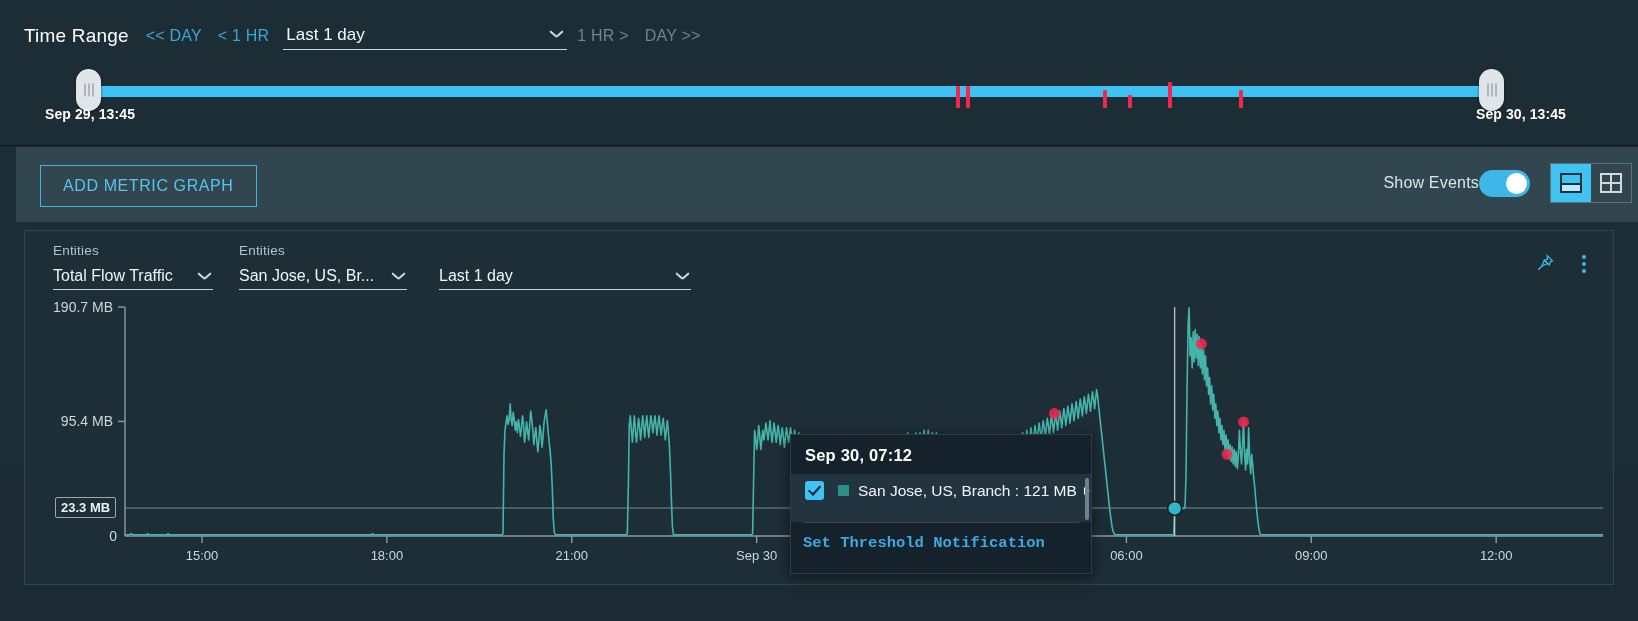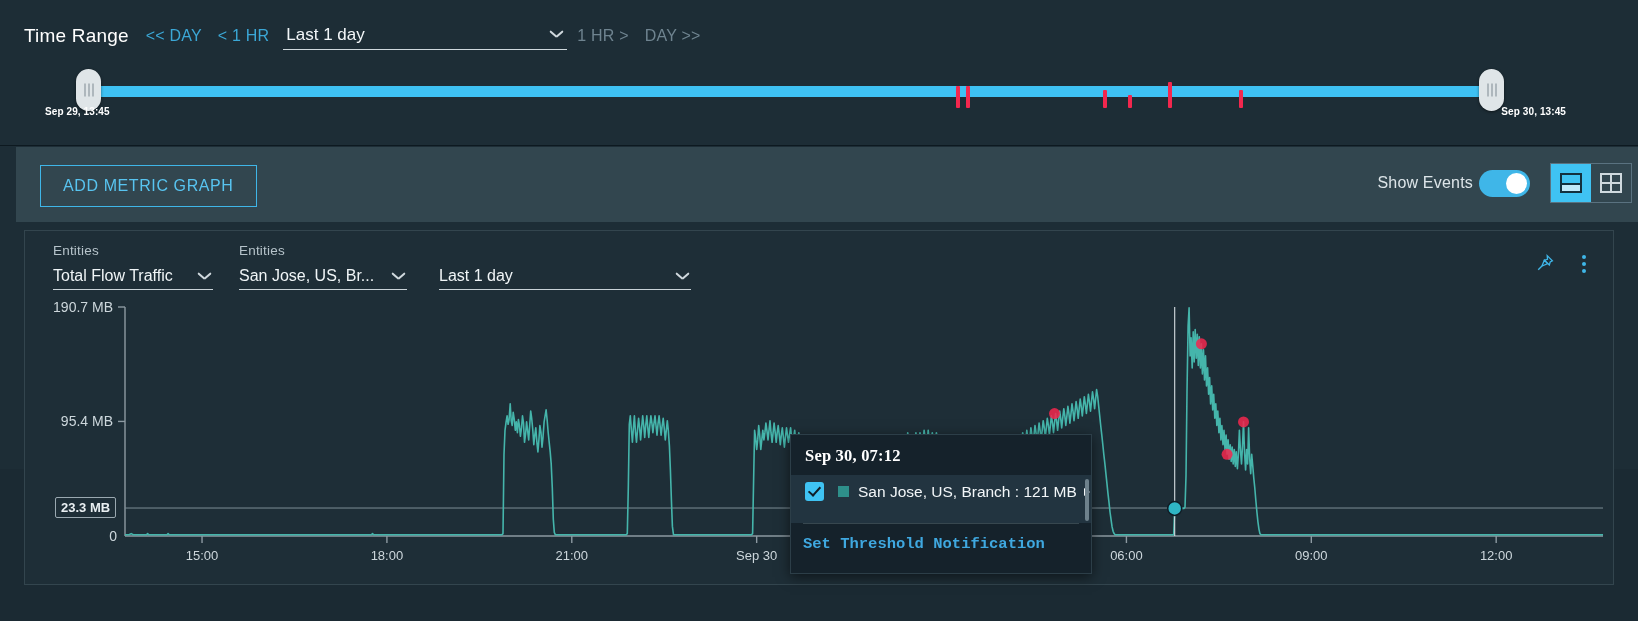--- a/index.html
+++ b/index.html
@@ -65,40 +65,40 @@
   }
   .handle .grip {
     position: absolute; left: 50%; top: 50%; transform: translate(-50%,-50%);
     width: 9px; height: 13px;
   }
   .handle .grip i {
     position: absolute; top: 0; width: 1px; height: 13px; background: #7e8a91;
   }
   .handle .grip i:nth-child(1){left:0;} .handle .grip i:nth-child(2){left:4px;} .handle .grip i:nth-child(3){left:8px;}
   .slider-lbl {
-    position: absolute; top: 106px; color: #ffffff; font-size: 10px; font-weight: bold;
+    position: absolute; top: 106px; color: #ffffff; font-size: 14px; font-weight: bold;
     letter-spacing: .1px;
   }
   .slider-lbl.left { left: 45px; }
   .slider-lbl.right { right: 72px; }
 
   
   .toolbar {
     position: absolute; left: 16px; top: 147px; width: 1638px; height: 75px;
     background: #32464f;
   }
   .add-btn {
     position: absolute; left: 24px; top: 18px; height: 42px; padding: 0 22px;
     display: flex; align-items: center; justify-content: center;
     border: 1px solid #3fb6e8; color: #58c4f0; background: transparent;
     font-size: 16px; letter-spacing: .6px; cursor: pointer;
     font-family: "Liberation Sans", sans-serif;
   }
   .tb-right { position: absolute; right: 22px; top: 16px; display: flex; align-items: center; }
-  .show-events-lbl { color: #dde5e9; font-size: 16px; margin-right: 6px; letter-spacing: .2px; text-align: center; }
+  .show-events-lbl { color: #dde5e9; font-size: 16px; margin-right: 0; letter-spacing: .2px; text-align: center; }
   .toggle {
     width: 51px; height: 27px; border-radius: 14px; background: #3fb6e8;
     position: relative; cursor: pointer; margin-right: 20px;
   }
   .toggle .knob {
     position: absolute; right: 3px; top: 3px; width: 21px; height: 21px;
     border-radius: 50%; background: #fff;
   }
   .layout-group { display: flex; border: 1px solid #5a7280; }
   .layout-btn {
@@ -151,21 +151,20 @@
 
   
   .tooltip {
     position: absolute; left: 790px; top: 434px; width: 302px; height: 140px;
     background: #15222b; border: 1px solid #2c3e48;
     box-shadow: 0 3px 12px rgba(0,0,0,.55);
   }
   .tt-head {
     color: #ffffff; font-size: 16.5px; font-weight: bold; padding: 11px 0 9px 14px;
     letter-spacing: .2px;
-    font-family: Liberation Serif, serif;
   }
   .tt-body { background: #223440; padding: 7px 0 22px 0; position: relative; }
   .tt-row { display: flex; align-items: center; padding: 0 6px 0 14px; }
   .tt-check {
     width: 19px; height: 19px; background: #3fc3f3; border-radius: 3px;
     position: relative; flex: none; cursor: pointer;
   }
   .tt-check::after {
     content: ""; position: absolute; left: 6px; top: 2px; width: 5px; height: 10px;
     border: solid #0f1d26; border-width: 0 2.5px 2.5px 0; transform: rotate(42deg);

